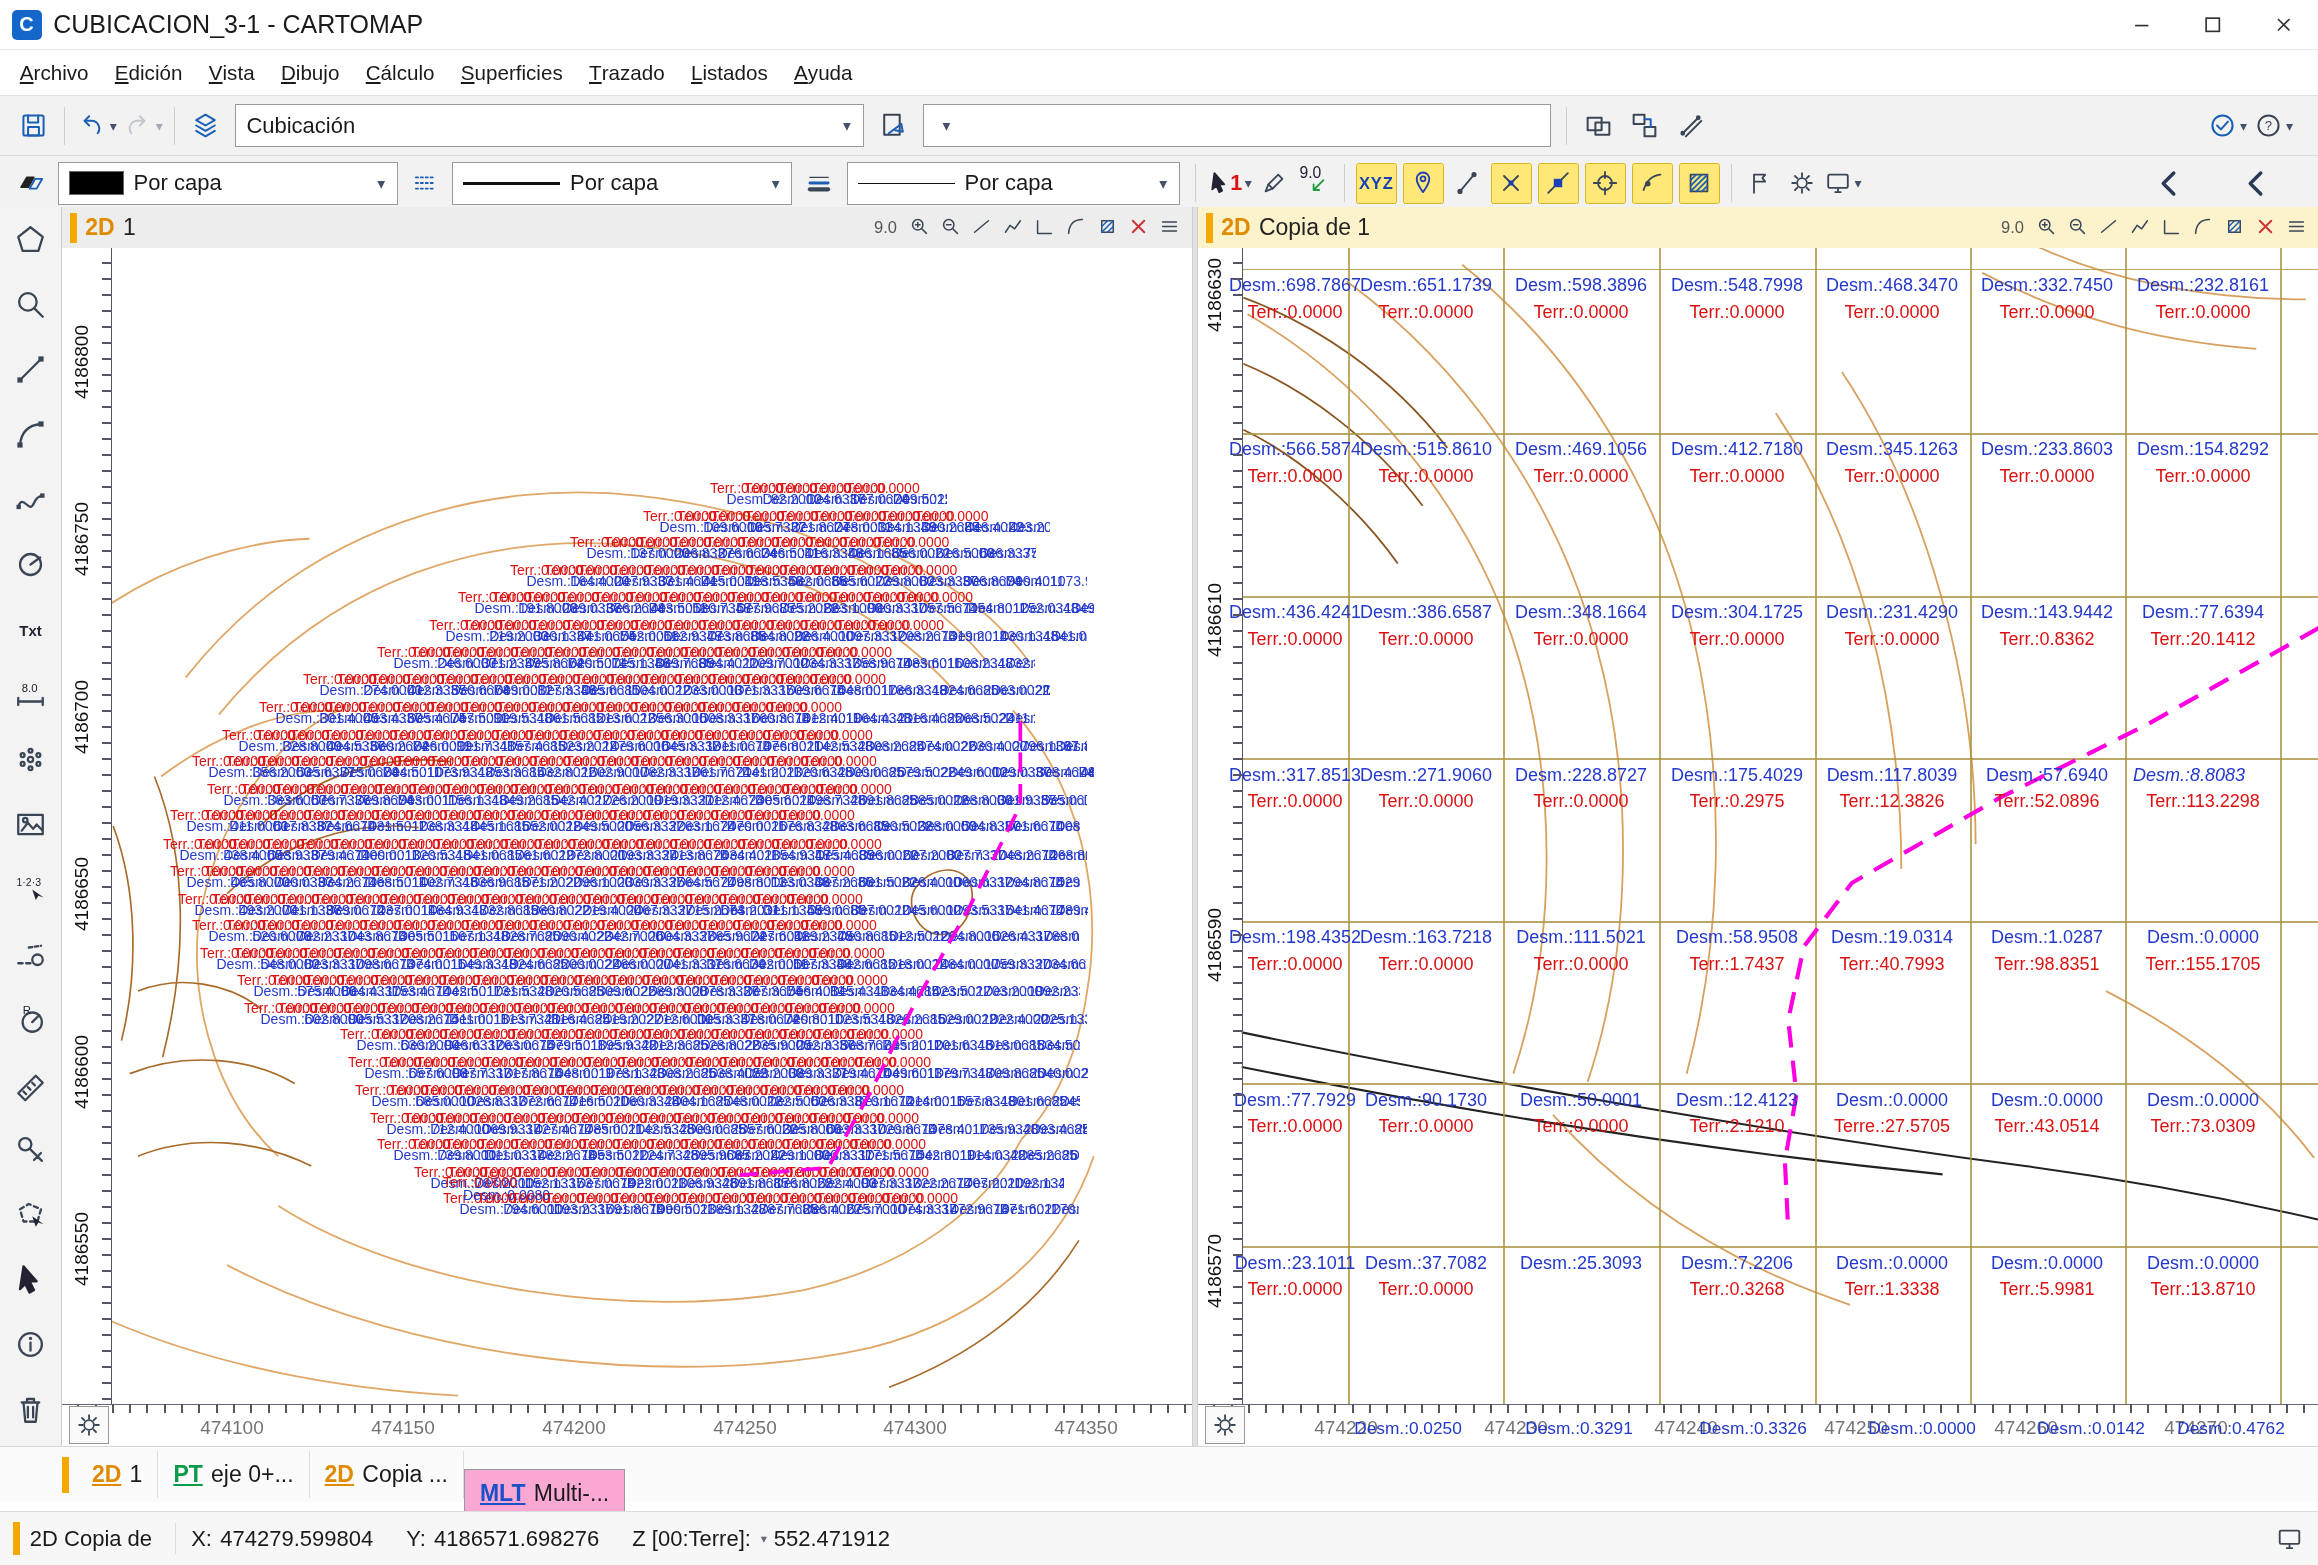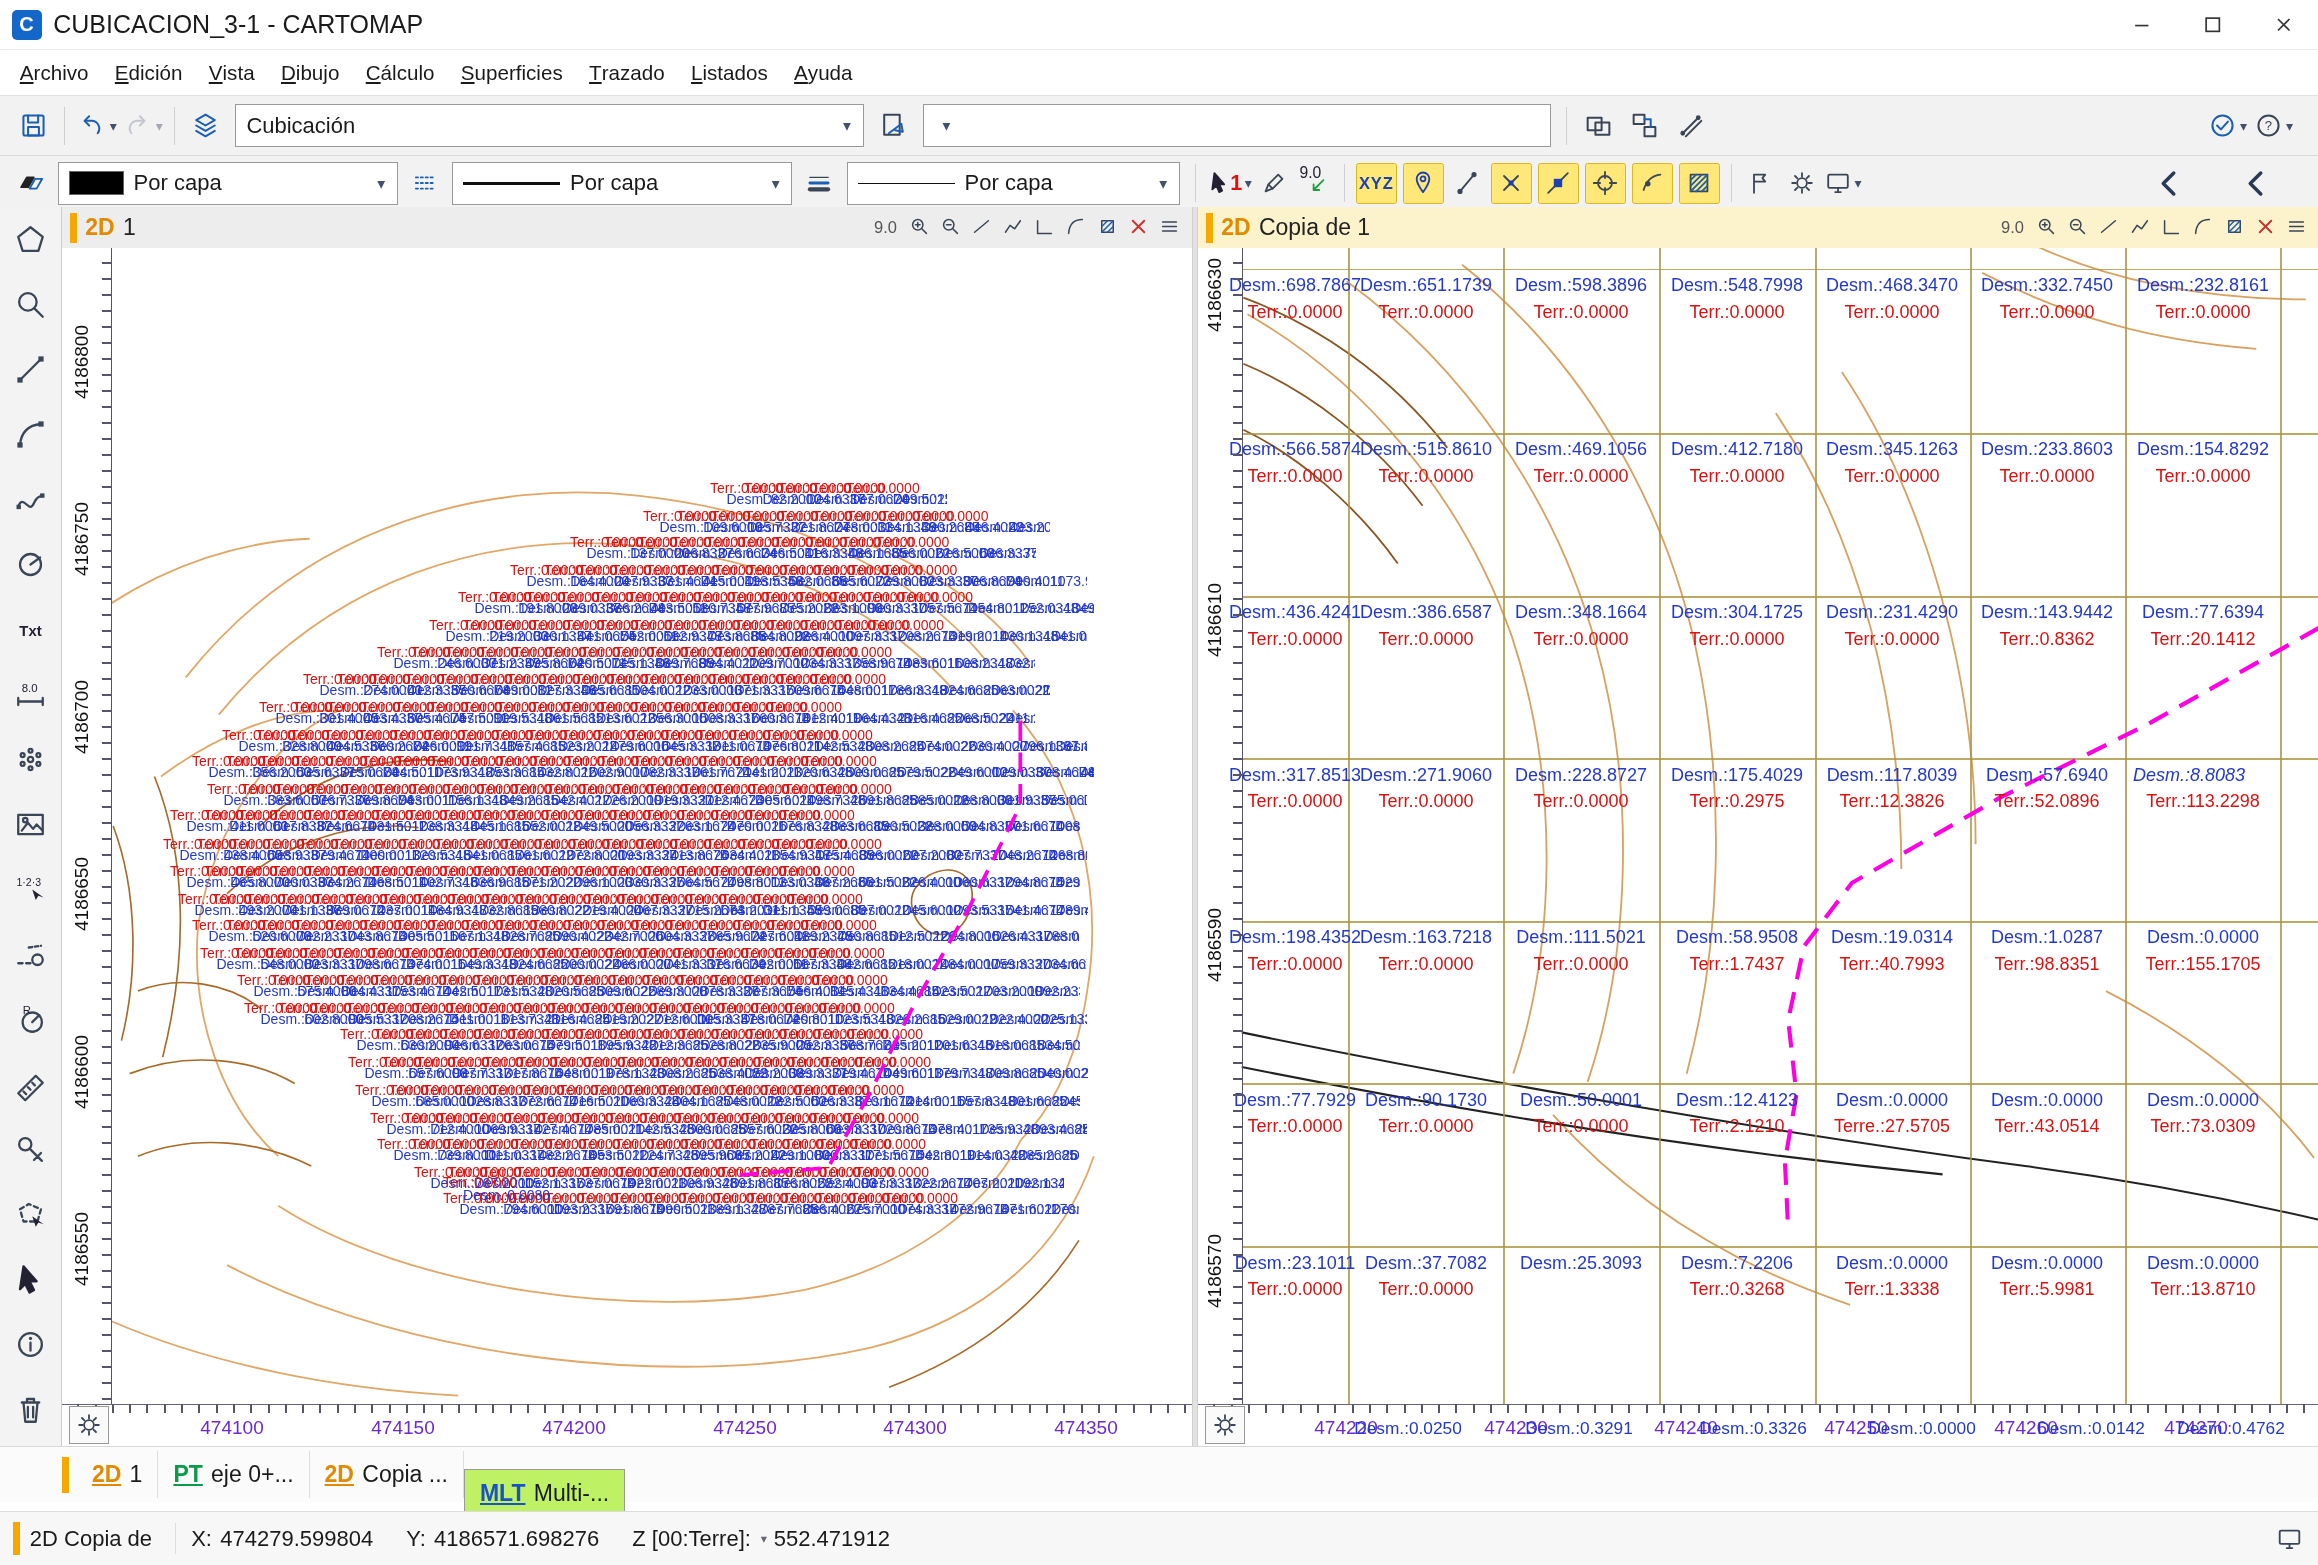--- a/index.html
+++ b/index.html
@@ -70,21 +70,21 @@
   .map svg.over{position:absolute;left:0;top:0;z-index:4;}
   .vruler{position:absolute;top:0;bottom:0;width:9px;z-index:5;border-right:1.7px solid #556;
           background:repeating-linear-gradient(to bottom,transparent 0 14px,#556 14px 16px);}
   .left-panel .vruler{left:40px;}
   .right-panel .vruler{left:35px;}
   .ylab{position:absolute;font-size:19px;color:#111;z-index:6;white-space:nowrap;
         transform:translate(-50%,-50%) rotate(-90deg);}
   .axisrow{position:absolute;top:1197px;left:0;right:0;height:42px;font-size:19px;}
   .hruler{position:absolute;left:0;right:0;top:0;height:9px;
           background:repeating-linear-gradient(to right,transparent 0 15.3px,#556 15.3px 17.3px);}
-  .xlab{position:absolute;top:13.2px;transform:translateX(-50%);color:#6d28d9;}
+  .xlab{position:absolute;top:13.2px;transform:translateX(-50%);color:#737373;}
   .bdesm{position:absolute;top:14px;transform:translateX(-50%);color:#2338cc;font-size:17.3px;white-space:nowrap;}
   .gearbox{position:absolute;left:6.6px;top:1.7px;width:40px;height:38px;border:0.8px solid #999;background:#fafafa;
            box-sizing:border-box;display:flex;align-items:center;justify-content:center;z-index:7;}
   .gearbox svg{width:28px;height:28px;}
   
   .gline{position:absolute;background:#ab9440;opacity:.8;z-index:2;}
   .gline.v{top:0;height:1156px;width:1.7px;}
   .gline.h{left:44px;right:0;height:1.7px;}
   .cellab{position:absolute;font-size:18px;transform:translateX(-50%);white-space:nowrap;z-index:4;}
   .desm{color:#2338cc;}
@@ -95,21 +95,21 @@
   .rline,.bline{position:absolute;top:0;left:0;white-space:nowrap;}
   .bline{top:10.7px;left:16.5px;}
   .tspan{display:inline-block;margin-right:-40px;color:#d11;}
   .dspan{display:inline-block;margin-right:-59px;color:#2338cc;}
   .slab{position:absolute;font-size:14px;white-space:nowrap;z-index:3;}
   
   .tabbar{position:absolute;top:1446px;left:0;right:0;height:56px;background:#fbfbfb;border-top:0.8px solid #d8d8d8;
           display:flex;align-items:center;padding-left:62px;font-size:23px;box-sizing:border-box;}
   .tab-accent{width:6.6px;height:36px;background:#f5a800;margin-right:8.3px;flex:none;}
   .tab{display:flex;gap:8.3px;align-items:center;padding:3.3px 15px;border-right:0.8px solid #ddd;height:40px;}
-  .tab.selected{border:1.7px solid #9a9a9a;background:#bef264;margin-top:38px;}
+  .tab.selected{border:1.7px solid #9a9a9a;background:#f9a8d4;margin-top:38px;}
   .tbadge{font-weight:bold;text-decoration:underline;}
   
   .statusbar{position:absolute;top:1511px;left:0;right:0;height:54px;background:#f7f7f7;border-top:0.8px solid #ddd;
              display:flex;align-items:center;font-size:22px;padding:0 13.2px;box-sizing:border-box;}
   .sb-accent{width:6.6px;height:33px;background:#f5a800;margin-right:10px;flex:none;}
   .sb-sep{width:0.8px;height:31px;background:#ddd;margin:0 15px;}
   .sb-lab{margin-right:8.3px;}
   .sb-val{margin-right:33px;}
   .caret-sm{font-size:12.4px;color:#667;margin:0 6.6px 0 1.7px;}
   .sb-icon{margin-left:auto;width:33px;height:28px;}

